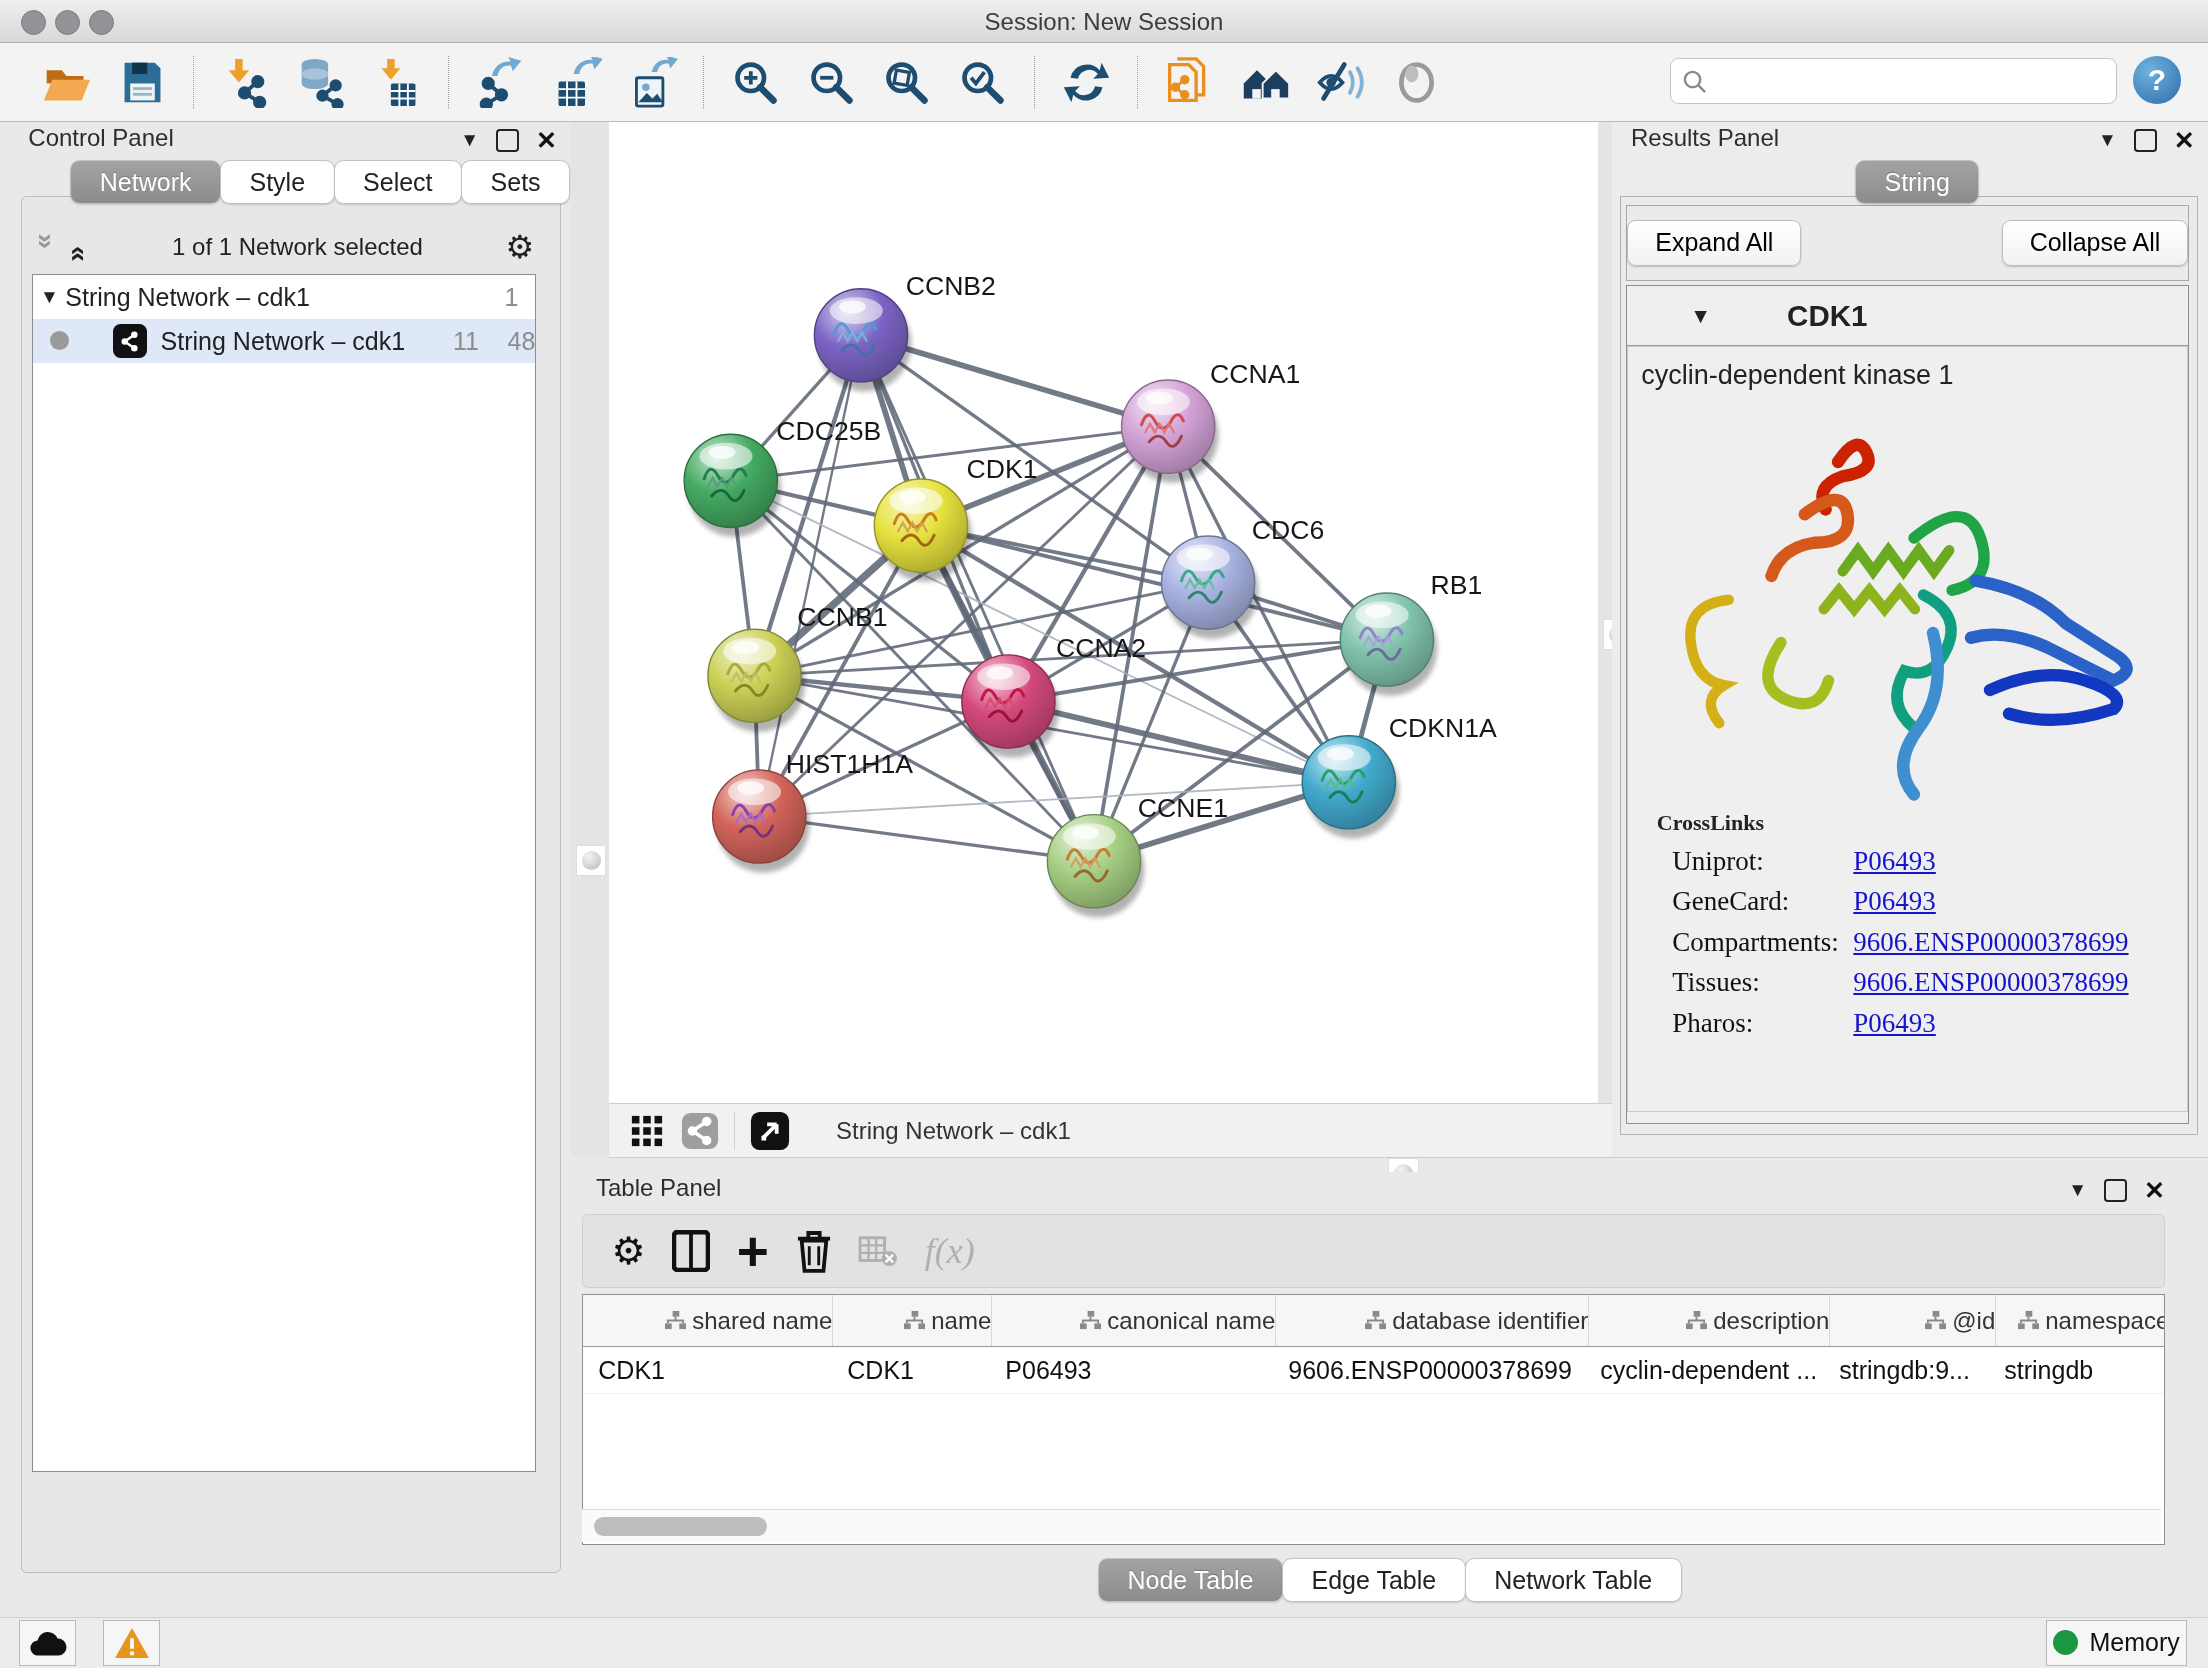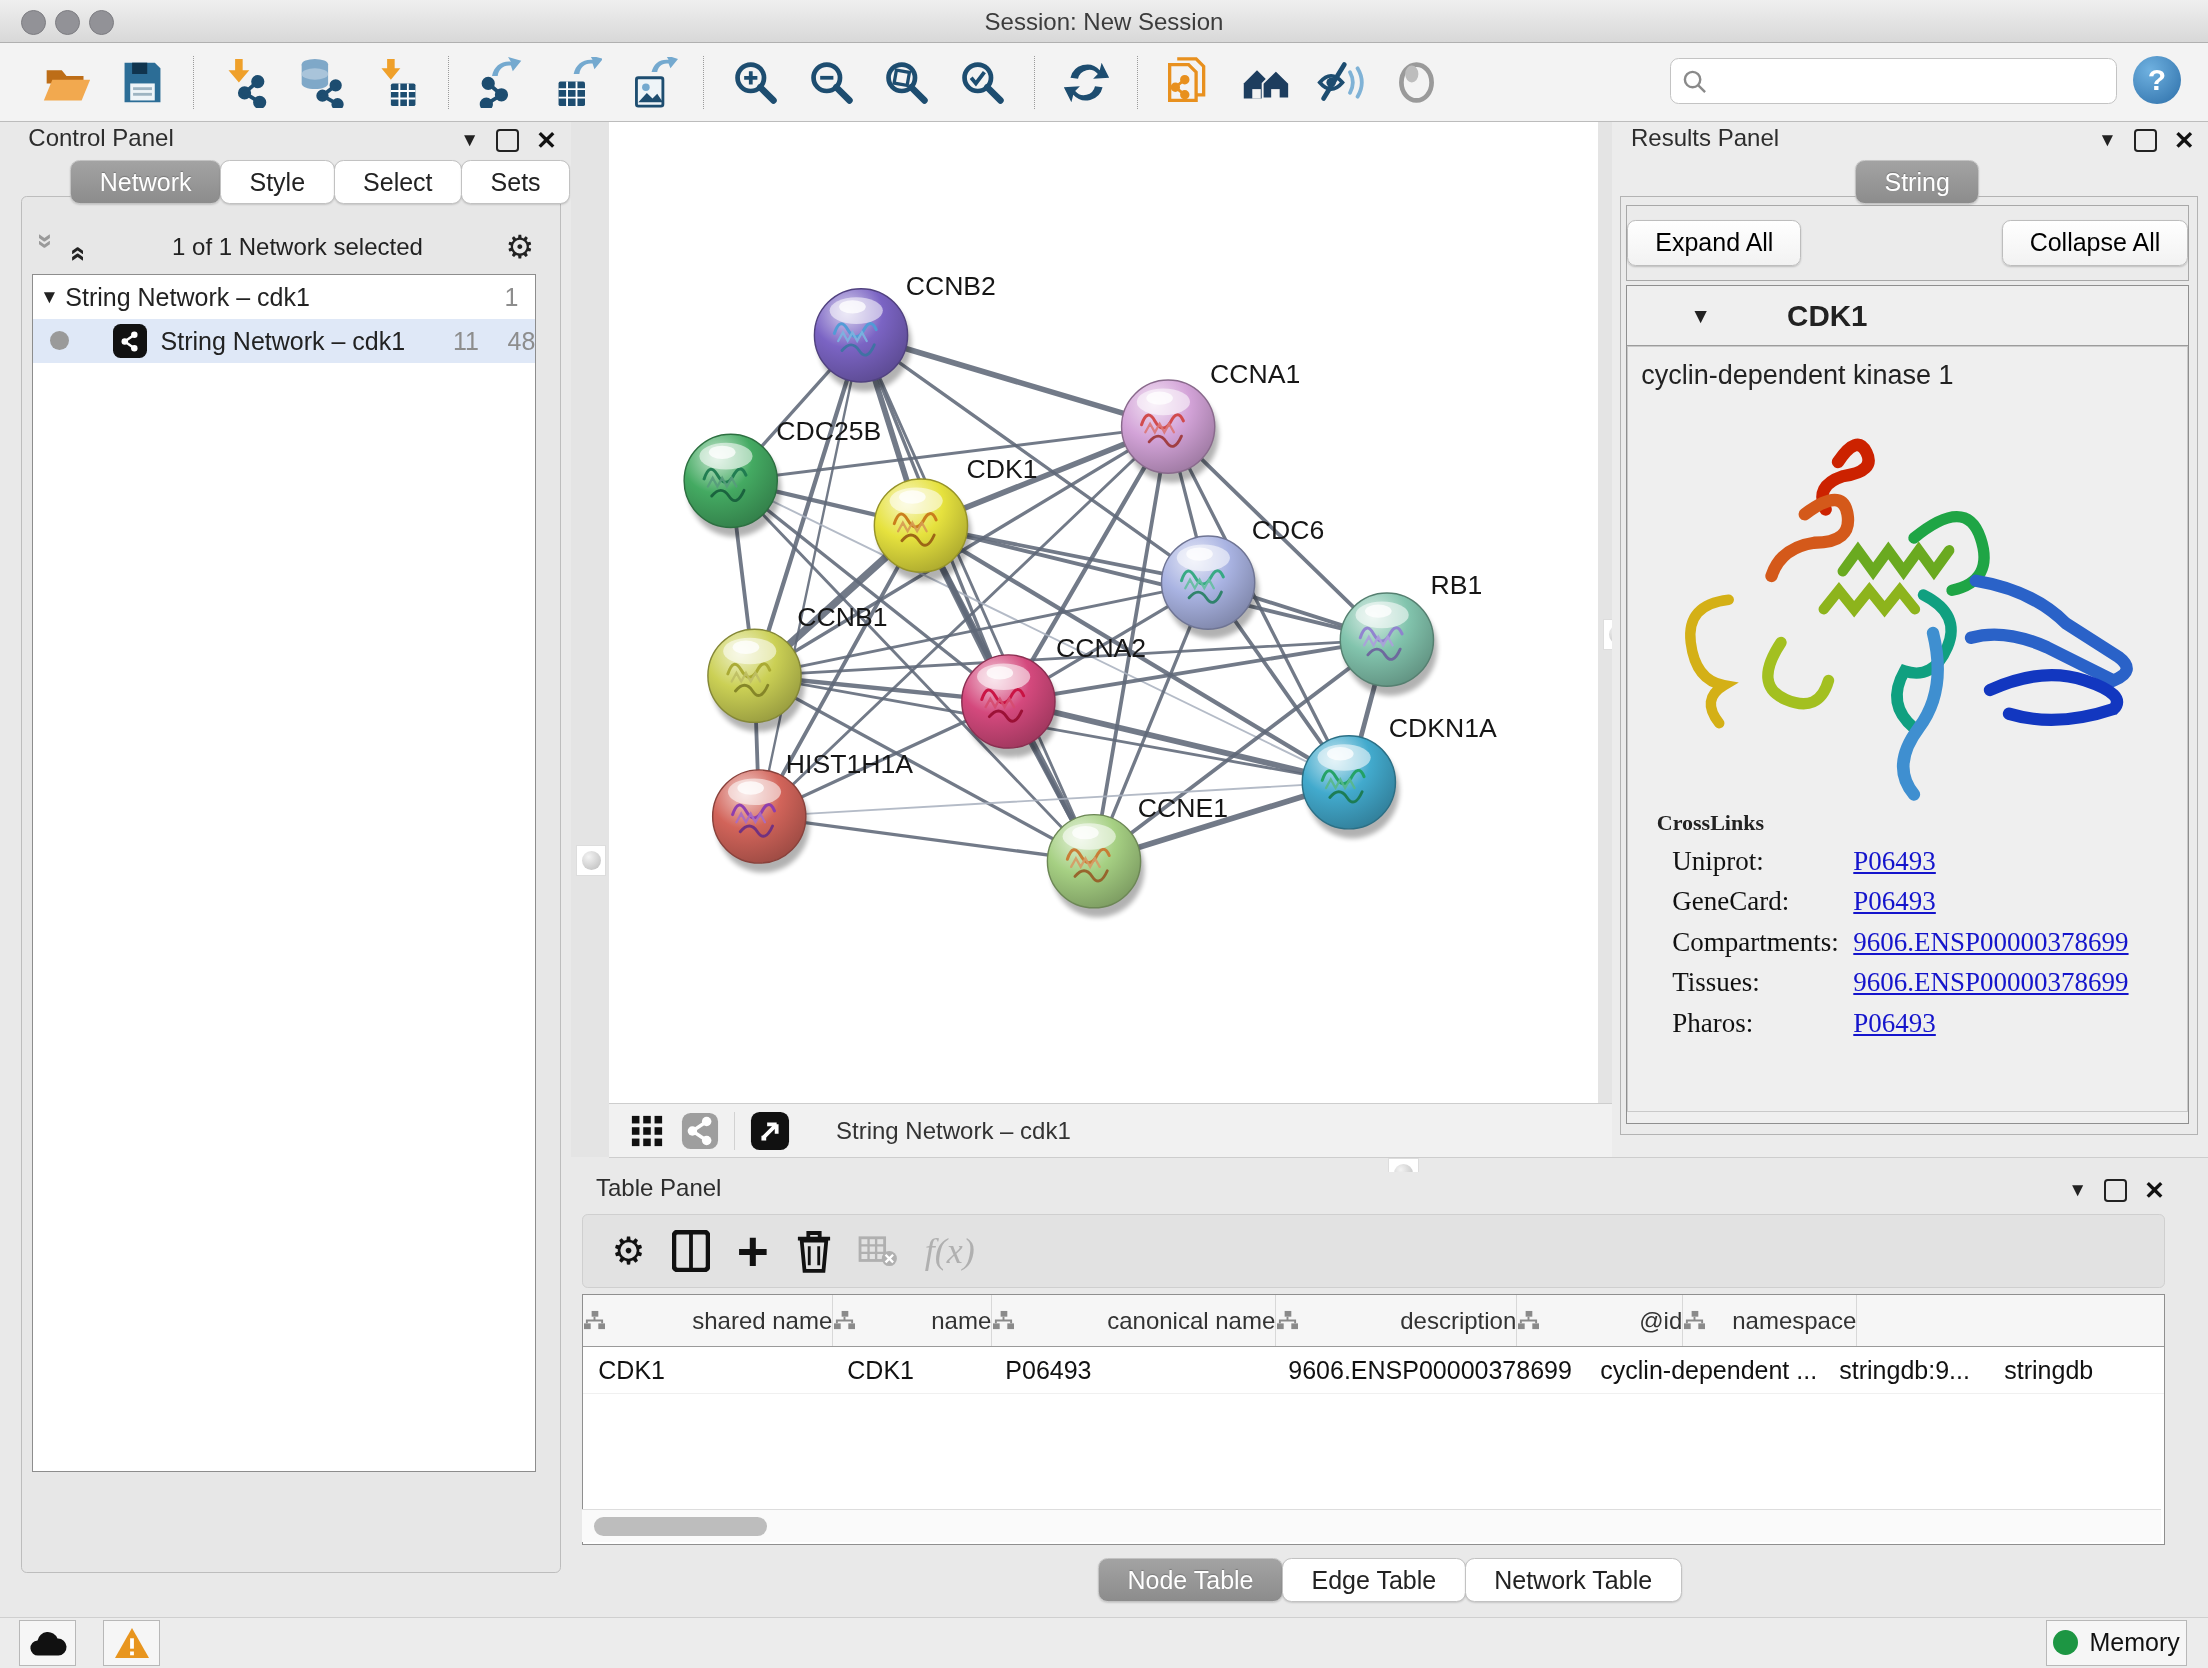--- a/index.html
+++ b/index.html
@@ -87,21 +87,21 @@
   .xl-link{color:#1414cc;text-decoration:underline;}
 
   
   .tpanel{position:absolute;left:569px;top:1172px;width:1611px;height:445px;background:#e9e9e9;}
   .tp-toolbar{position:absolute;left:13.3px;top:42px;width:1581px;height:72px;background:#e2e2e2;
     border:1px solid #cfcfcf;border-radius:5.7px;display:flex;align-items:center;}
   .tp-ic{margin:0 13.3px;display:flex;align-items:center;justify-content:center;}
   .tablebox{position:absolute;left:13.3px;top:122px;width:1581px;height:249px;background:#fff;
     border:1px solid #8f8f8f;overflow:hidden;}
   .t-head{display:flex;background:#f6f6f6;border-bottom:1.9px solid #9a9a9a;height:51px;}
-  .t-hcell{display:flex;align-items:center;justify-content:space-between;gap:5px;font-size:24px;
+  .t-hcell{display:flex;align-items:center;justify-content:flex-end;gap:5px;font-size:24px;
     color:#333;border-right:1px solid #d8d8d8;overflow:hidden;white-space:nowrap;flex:none;}
   .t-row{display:flex;height:46px;border-bottom:1px solid #f0f0f0;}
   .t-cell{display:flex;align-items:center;font-size:25px;color:#111;padding-left:15px;
     overflow:hidden;white-space:nowrap;flex:none;}
   .hscroll{position:absolute;left:13.3px;top:337px;width:1579px;height:32px;background:#fafafa;
     border-top:1px solid #ddd;}
   .hthumb{position:absolute;left:11.4px;top:6.7px;width:173px;height:19px;background:#bdbdbd;border-radius:9.5px;}
   .tp-tabs{position:absolute;left:529px;top:386px;display:flex;}
 
   
@@ -805,20 +805,31 @@
             <svg width="23" height="21" viewBox="0 0 24 22">
               <g fill="#8a8a8a">
                 <rect x="9" y="1" width="7" height="6"></rect>
                 <rect x="1" y="14" width="7" height="6"></rect>
                 <rect x="16" y="14" width="7" height="6"></rect>
               </g>
               <path d="M12 7v4M4 14v-3h16v3" stroke="#8a8a8a" stroke-width="2" fill="none"></path>
             </svg>
             <span>canonical name</span>
           </div>
+          <div class="t-hcell" style="width: 312px;">
+            <svg width="23" height="21" viewBox="0 0 24 22">
+              <g fill="#8a8a8a">
+                <rect x="9" y="1" width="7" height="6"></rect>
+                <rect x="1" y="14" width="7" height="6"></rect>
+                <rect x="16" y="14" width="7" height="6"></rect>
+              </g>
+              <path d="M12 7v4M4 14v-3h16v3" stroke="#8a8a8a" stroke-width="2" fill="none"></path>
+            </svg>
+            <span>database identifier</span>
+          </div>
           <div class="t-hcell" style="width: 240px;">
             <svg width="23" height="21" viewBox="0 0 24 22">
               <g fill="#8a8a8a">
                 <rect x="9" y="1" width="7" height="6"></rect>
                 <rect x="1" y="14" width="7" height="6"></rect>
                 <rect x="16" y="14" width="7" height="6"></rect>
               </g>
               <path d="M12 7v4M4 14v-3h16v3" stroke="#8a8a8a" stroke-width="2" fill="none"></path>
             </svg>
             <span>description</span>

